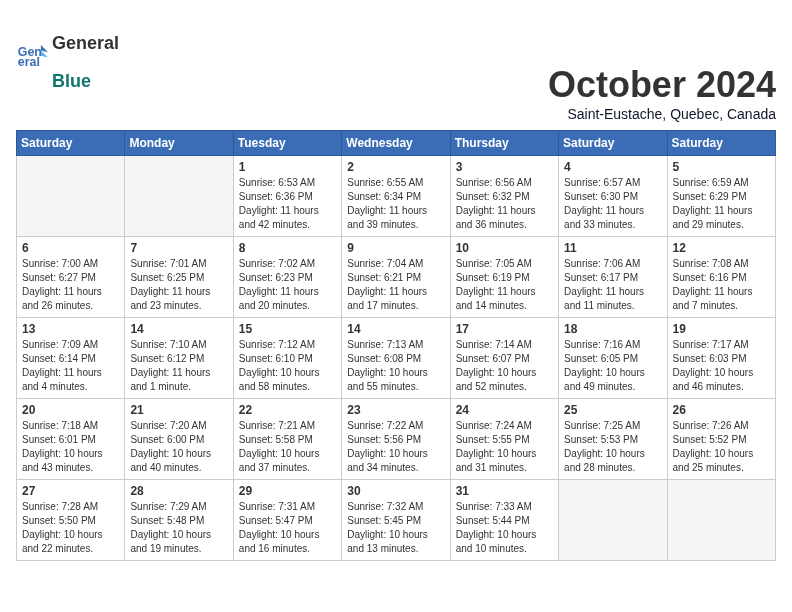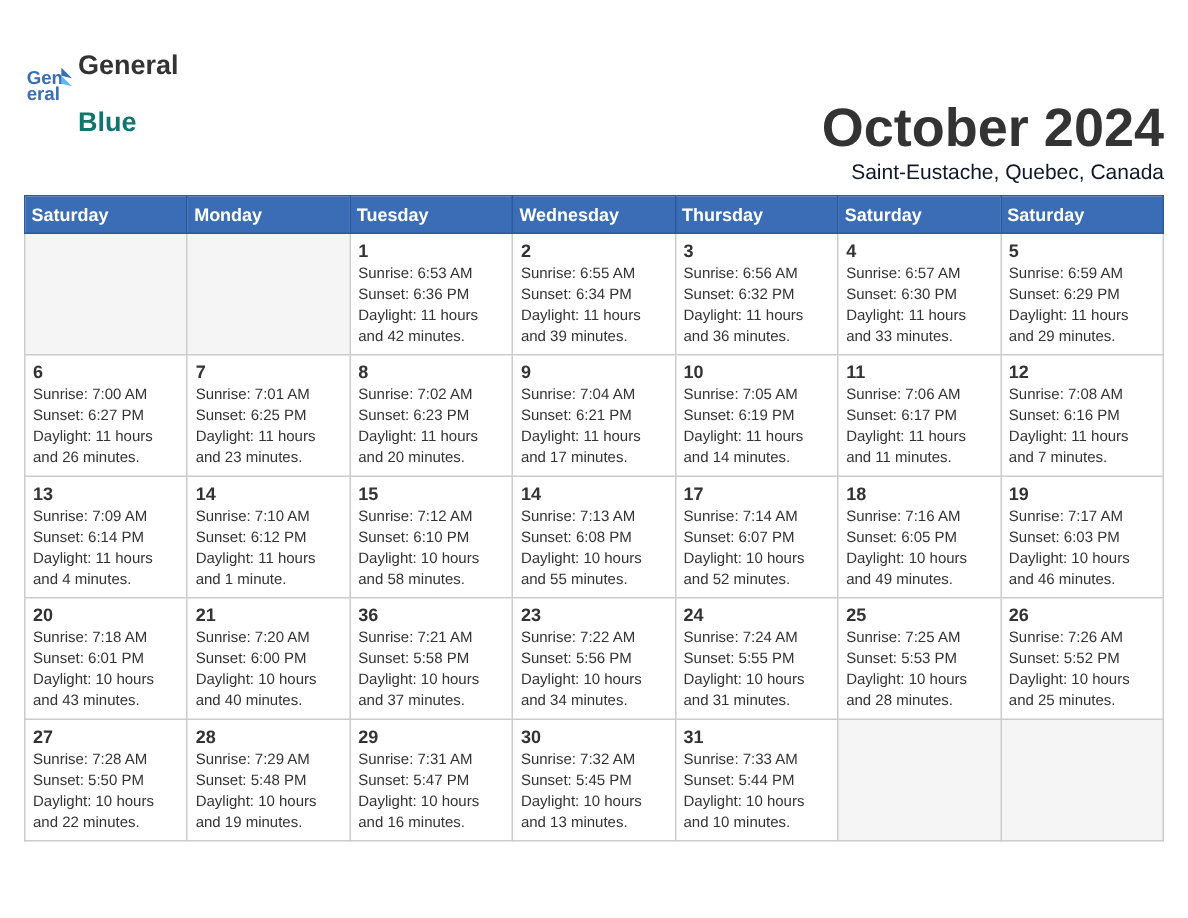--- a/index.html
+++ b/index.html
@@ -199,21 +199,21 @@
       <tr>
         <td>
           <span class="day-num">20</span>
           <div class="day-info">Sunrise: 7:18 AM<br>Sunset: 6:01 PM<br>Daylight: 10 hours and 43 minutes.</div>
         </td>
         <td>
           <span class="day-num">21</span>
           <div class="day-info">Sunrise: 7:20 AM<br>Sunset: 6:00 PM<br>Daylight: 10 hours and 40 minutes.</div>
         </td>
         <td>
-          <span class="day-num">36</span>
+          <span class="day-num">22</span>
           <div class="day-info">Sunrise: 7:21 AM<br>Sunset: 5:58 PM<br>Daylight: 10 hours and 37 minutes.</div>
         </td>
         <td>
           <span class="day-num">23</span>
           <div class="day-info">Sunrise: 7:22 AM<br>Sunset: 5:56 PM<br>Daylight: 10 hours and 34 minutes.</div>
         </td>
         <td>
           <span class="day-num">24</span>
           <div class="day-info">Sunrise: 7:24 AM<br>Sunset: 5:55 PM<br>Daylight: 10 hours and 31 minutes.</div>
         </td>

